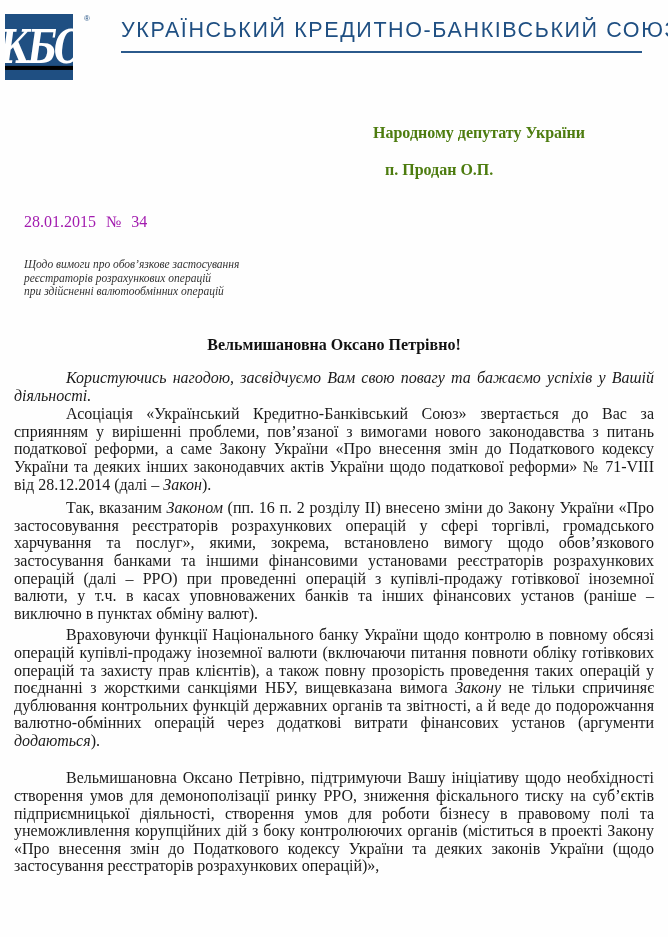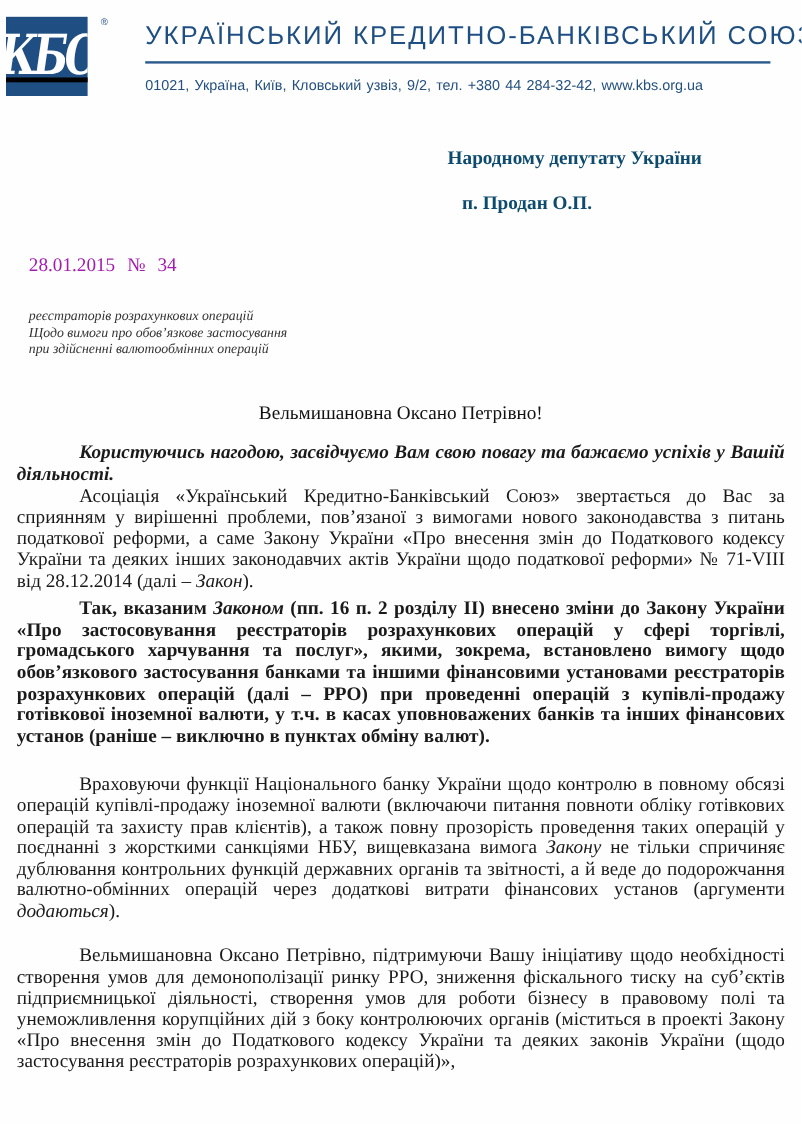--- a/index.html
+++ b/index.html
@@ -8,59 +8,58 @@
 
     
     .logo { position: absolute; left: 5px; top: 14px; width: 68px; height: 66px; background: #1f4f82; display: flex; align-items: center; justify-content: center; overflow: hidden; text-decoration: underline; }
     .logo-text { font-family: "DejaVu Serif", serif; font-weight: bold; font-style: italic; color: #ffffff; font-size: 34px; letter-spacing: -3px; transform: scaleY(1.35); line-height: 1; }
     .reg-mark { position: absolute; left: 84px; top: 14px; font-family: "Liberation Sans", sans-serif; font-size: 8px; color: #1f4f82; }
     .org-name { position: absolute; left: 121px; top: 18px; font-family: "Liberation Sans", sans-serif; font-size: 21.5px; color: #1f4f82; letter-spacing: 1.6px; white-space: nowrap; }
     .header-rule { position: absolute; left: 121px; top: 51px; width: 521px; height: 2px; background: #2b5a8c; }
     .org-address { position: absolute; left: 121px; top: 64px; font-family: "Liberation Sans", sans-serif; font-size: 12px; color: #24507f; white-space: nowrap; word-spacing: 1px; }
 
     
-    .recipient { position: absolute; left: 373px; font-family: "Liberation Serif", serif; font-weight: bold; font-size: 16px; color: #0c4a6e; white-space: nowrap; }
+    .recipient { position: absolute; left: 373px; font-family: "Liberation Serif", serif; font-weight: bold; font-size: 16px; color: #4d7c0f; white-space: nowrap; }
     .recipient.l1 { top: 124px; }
     .recipient.l2 { top: 161px; margin-left: 12px; }
 
     .doc-date { position: absolute; left: 24px; top: 213px; font-family: "Liberation Serif", serif; font-size: 16px; color: #a21caf; white-space: nowrap; word-spacing: 6px; }
 
     .subject { position: absolute; left: 24px; top: 258px; font-family: "Liberation Serif", serif; font-style: italic; font-size: 11.5px; color: #333; line-height: 13.5px; }
 
-    .salutation { position: absolute; left: 0; width: 668px; top: 336px; text-align: center; font-family: "Liberation Serif", serif; font-weight: normal; font-size: 16px; color: #111; }
+    .salutation { position: absolute; left: 0; width: 668px; top: 336px; text-align: center; font-family: "Liberation Serif", serif; font-weight: bold; font-size: 16px; color: #111; }
 
     .body { position: absolute; left: 14px; top: 369px; width: 640px; font-family: "Liberation Serif", serif; font-size: 16px; color: #1a1a1a; line-height: 17.6px; text-align: justify; }
     .body p { margin: 0 0 6px 0; text-indent: 52px; }
-    .body p.greeting { font-weight: bold; font-style: italic; margin-bottom: 1px; }
+    .body p.greeting { font-weight: normal; font-style: italic; margin-bottom: 1px; }
     .body p.p1 { margin-bottom: 6px; }
-    .body p.p2 { margin-bottom: 23px; font-weight: bold; }
+    .body p.p2 { margin-bottom: 4px; }
     .body p.p3 { margin-bottom: 20px; }
     .body em { font-style: italic; }
   </style>
 </head>
 <body>
 
 <div class="page">
 
   <div class="logo">
     <span class="logo-text">КБС</span>
   </div>
   <span class="reg-mark">®</span>
   <div class="org-name">УКРАЇНСЬКИЙ КРЕДИТНО-БАНКІВСЬКИЙ СОЮЗ</div>
   <div class="header-rule"></div>
-  <div class="org-address">01021, Україна, Київ, Кловський узвіз, 9/2, тел. +380 44 284-32-42, www.kbs.org.ua</div>
 
   <div class="recipient l1">Народному депутату України</div>
   <div class="recipient l2">п. Продан О.П.</div>
 
   <div class="doc-date">28.01.2015   № 34</div>
 
   <div class="subject">
+    <div>Щодо вимоги про обов’язкове застосування</div>
     <div>реєстраторів розрахункових операцій</div>
-    <div>Щодо вимоги про обов’язкове застосування</div>
     <div>при здійсненні валютообмінних операцій</div>
   </div>
 
   <div class="salutation">Вельмишановна Оксано Петрівно!</div>
 
   <div class="body">
     <p class="greeting">Користуючись нагодою, засвідчуємо Вам свою повагу та бажаємо успіхів у Вашій діяльності.</p>
     <p class="p1"><span>Асоціація «Український Кредитно-Банківський Союз» звертається до Вас за сприянням у вирішенні проблеми, пов’язаної з вимогами нового законодавства з питань податкової реформи, а саме Закону України «Про внесення змін до Податкового кодексу України та деяких інших законодавчих актів України щодо податкової реформи» № 71-VIII від 28.12.2014 (далі – </span><em>Закон</em><span>).</span></p>
     <p class="p2"><span>Так, вказаним </span><em>Законом</em><span> (пп. 16 п. 2 розділу ІІ) внесено зміни до Закону України «Про застосовування реєстраторів розрахункових операцій у сфері торгівлі, громадського харчування та послуг», якими, зокрема, встановлено вимогу щодо обов’язкового застосування банками та іншими фінансовими установами реєстраторів розрахункових операцій (далі – РРО) при проведенні операцій з купівлі-продажу готівкової іноземної валюти, у т.ч. в касах уповноважених банків та інших фінансових установ (раніше – виключно в пунктах обміну валют).</span></p>
     <p class="p3"><span>Враховуючи функції Національного банку України щодо контролю в повному обсязі операцій купівлі-продажу іноземної валюти (включаючи питання повноти обліку готівкових операцій та захисту прав клієнтів), а також повну прозорість проведення таких операцій у поєднанні з жорсткими санкціями НБУ, вищевказана вимога </span><em>Закону</em><span> не тільки спричиняє дублювання контрольних функцій державних органів та звітності, а й веде до подорожчання валютно-обмінних операцій через додаткові витрати фінансових установ (аргументи </span><em>додаються</em><span>).</span></p>

